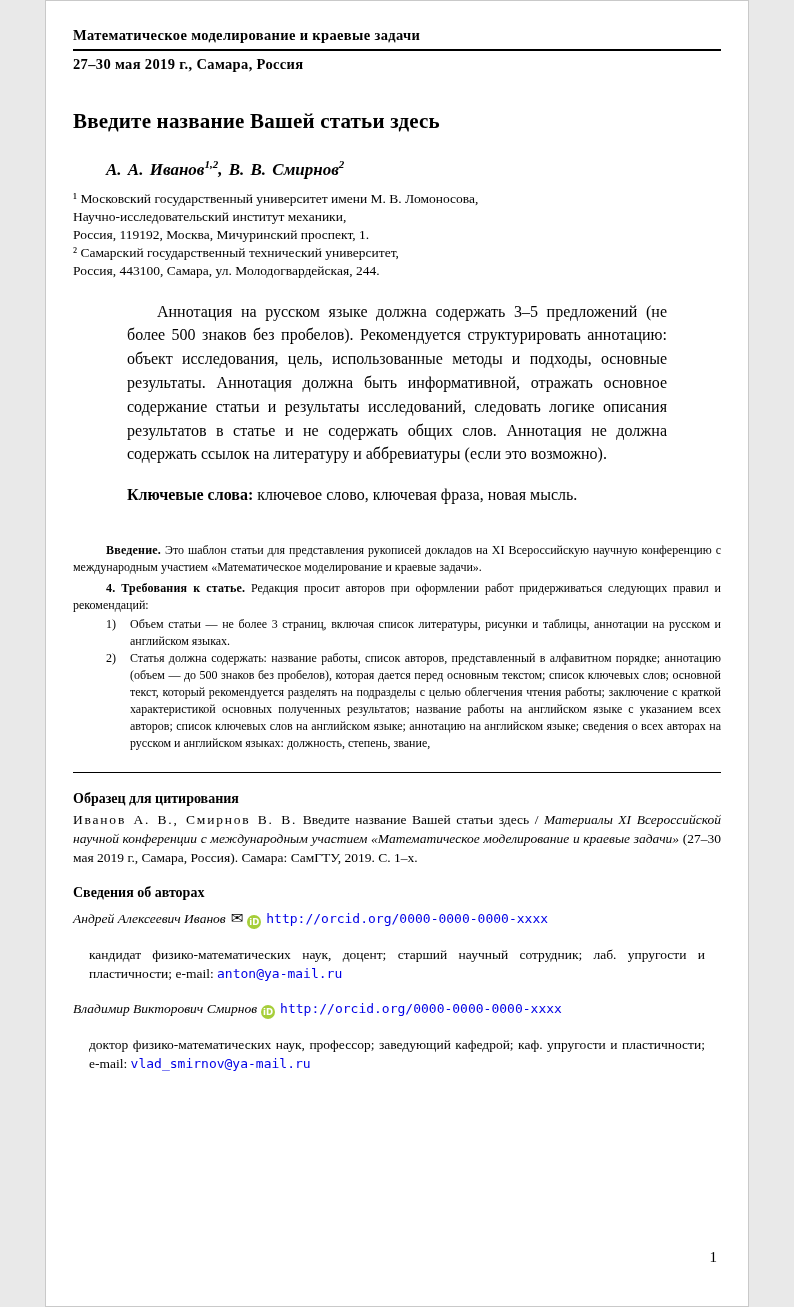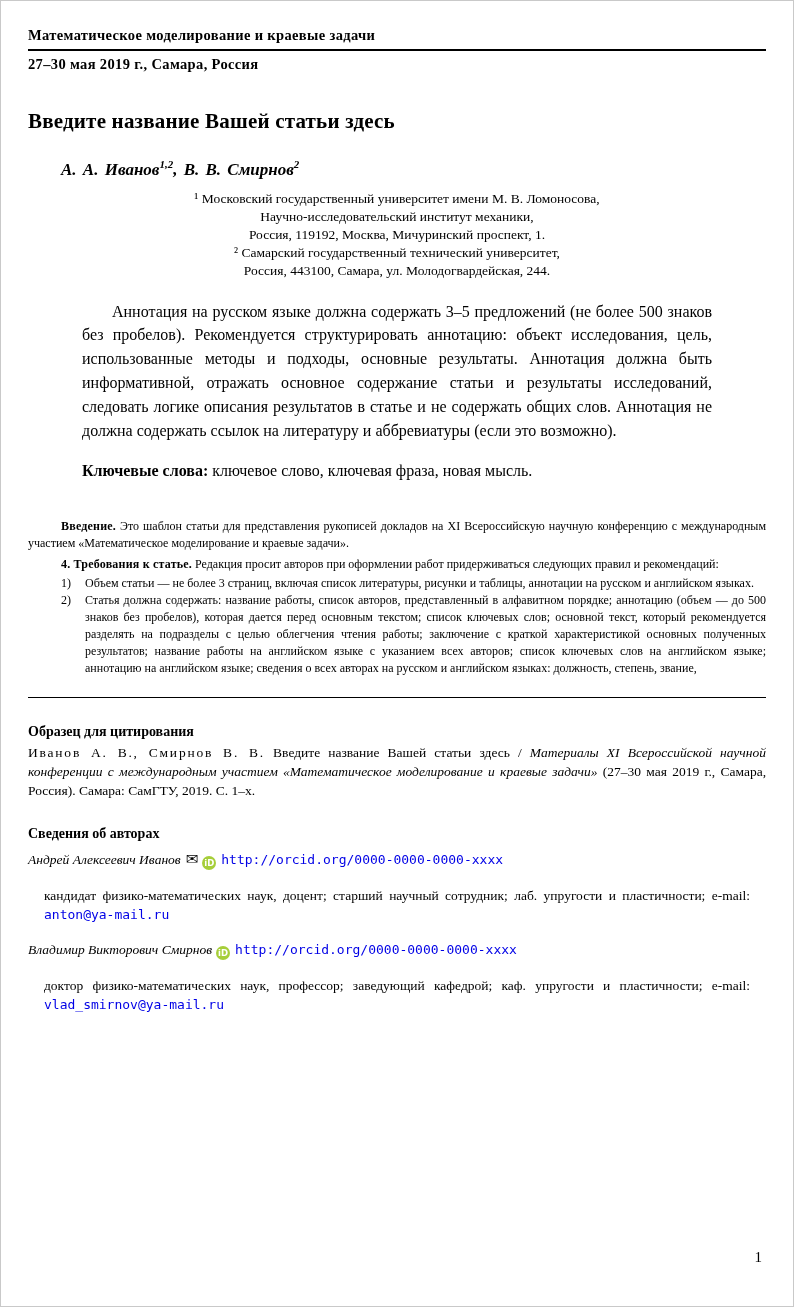--- a/index.html
+++ b/index.html
@@ -4,21 +4,21 @@
 <title>Paper template page</title>
 <style>
   :root{
     --link:#0000e6;
     --orcid:#a6ce39;
     --text:#000000;
     --page_bg:#ffffff;
   }
   html,body{margin:0;padding:0;background:#e9e9e9;}
   .page{
-    width:794px;height:1307px;
+    width:704px;height:1307px;
     margin:0 auto;
     background:var(--page_bg,#fff);
     border:1px solid #c9c9c9;
     box-sizing:border-box;
     padding:26px 27px 0 27px;
     position:relative;
     overflow:hidden;
     color:var(--text,#000);
     font-family:"Liberation Serif","DejaVu Serif",serif;
   }
@@ -33,21 +33,21 @@
   }
   
   .title{
     margin:36px 0 0 0;font-size:21px;font-weight:bold;letter-spacing:.2px;
   }
   .authors{
     margin:24px 0 8px 33px;font-size:17px;font-weight:bold;font-style:italic;
     word-spacing:2px;
   }
   .authors sup{font-size:11px;}
-  .affiliations{margin-top:10px;font-size:13.5px;line-height:18px;text-align:center;}
+  .affiliations{margin-top:10px;font-size:13.5px;line-height:18px;}
   
   .abstract-heading{
     margin:28px 0 0 0;text-align:center;font-size:17px;font-weight:bold;
   }
   .abstract-text{
     margin:20px 54px 0 54px;font-size:16px;line-height:23.8px;
     text-align:justify;text-indent:30px;
   }
   .keywords{margin:17px 54px 0 54px;font-size:16px;line-height:23px;}
   
@@ -55,21 +55,21 @@
   .par{margin:0;text-align:justify;text-indent:33px;}
   .par + .par{margin-top:4px;}
   .lead{letter-spacing:.2px;}
   .list{margin-top:2px;}
   .list-item{display:flex;margin-left:33px;}
   .li-marker{flex:none;width:24px;}
   .li-text{flex:1;text-align:justify;}
   
   .footer-rule{border:0;border-top:1.5px solid #000;margin:20px 0 0 0;}
   .footer{font-size:13.5px;line-height:19px;}
-  .footer-heading{font-weight:bold;font-size:14px;margin-top:24px;}
+  .footer-heading{font-weight:bold;font-size:14px;margin-top:16px;}
   .cite-par{margin:2px 0 0 0;text-align:justify;}
   .spaced{letter-spacing:1.8px;margin-top:20px;}
   .cite-italic{font-style:italic;}
   .author-entry{margin-top:7px;}
   .author-name{font-style:italic;}
   .mail-icon{
     font-family:"DejaVu Sans",sans-serif;font-size:15px;margin-left:5px;
     font-style:normal;
   }
   .orcid-icon{

